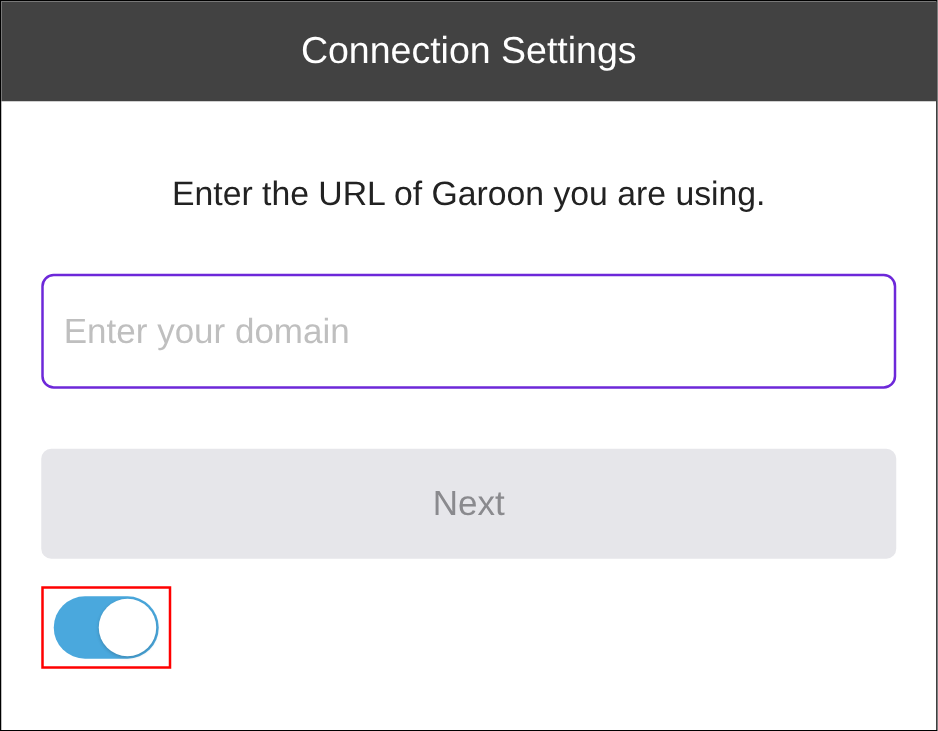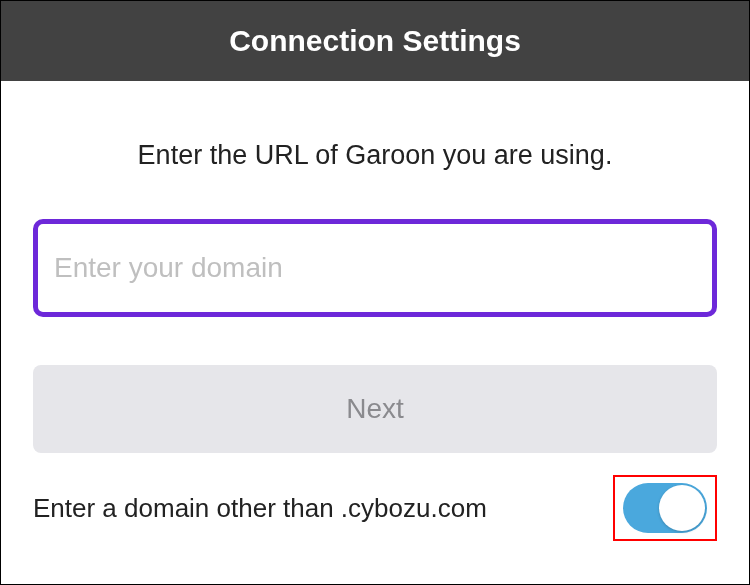--- a/index.html
+++ b/index.html
@@ -10,21 +10,21 @@
       height: 585px;
       border: 1px solid #000;
       overflow: hidden;
     }
     .header {
       background: #424242;
       color: #fff;
       text-align: center;
       padding: 23px 0;
       font-size: 30px;
-      font-weight: 700;
+      font-weight: 400;
     }
     .content {
       padding: 0 32px;
     }
     .instruction {
       text-align: center;
       font-size: 27px;
       color: #222;
       margin-top: 59px;
       margin-bottom: 48px;
@@ -35,21 +35,21 @@
       gap: 14px;
       margin-bottom: 48px;
     }
     .protocol {
       font-size: 28px;
       color: #222;
       flex-shrink: 0;
     }
     .domain-input {
       flex: 1;
-      border: 5px solid #6d28d9;
+      border: 2px solid #6d28d9;
       border-radius: 10px;
       padding: 28px 16px;
       font-size: 28px;
       color: #222;
       background: #fff;
     }
     .domain-input::placeholder {
       color: #bfbfbf;
     }
     .next-btn {
@@ -109,20 +109,19 @@
 <div class="content">
   <p class="instruction">Enter the URL of Garoon you are using.</p>
 
   <div class="input-row">
     <input type="text" class="domain-input" placeholder="Enter your domain" style="">
   </div>
 
   <button class="next-btn">Next</button>
 
   <div class="toggle-row">
-    <span class="toggle-label">Enter a domain other than .cybozu.com</span>
     <div class="toggle-box">
       <div class="toggle">
         <div class="toggle-knob"></div>
       </div>
     </div>
   </div>
 </div>
 
 </body></html>

